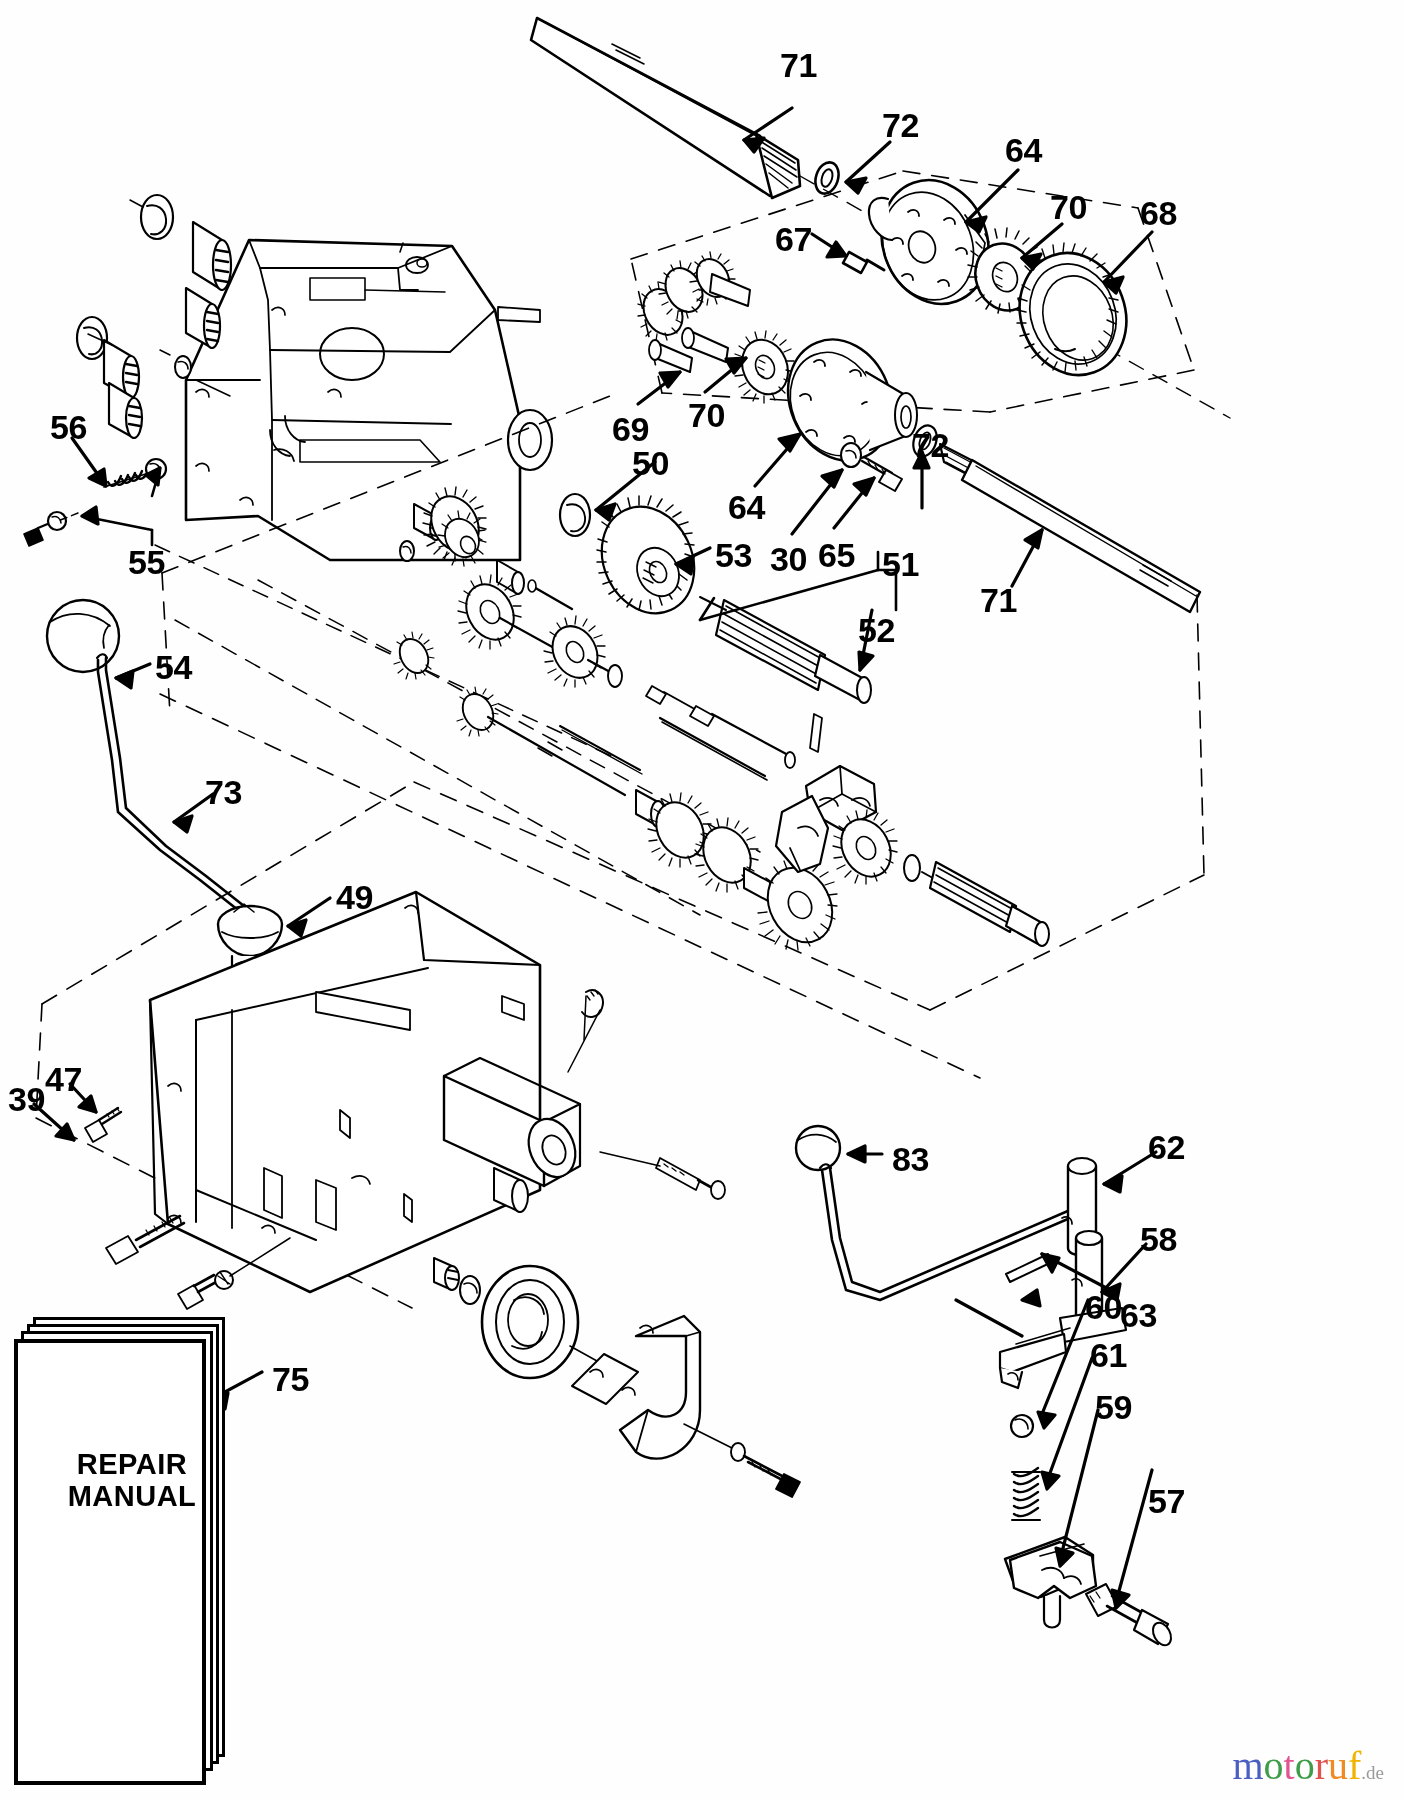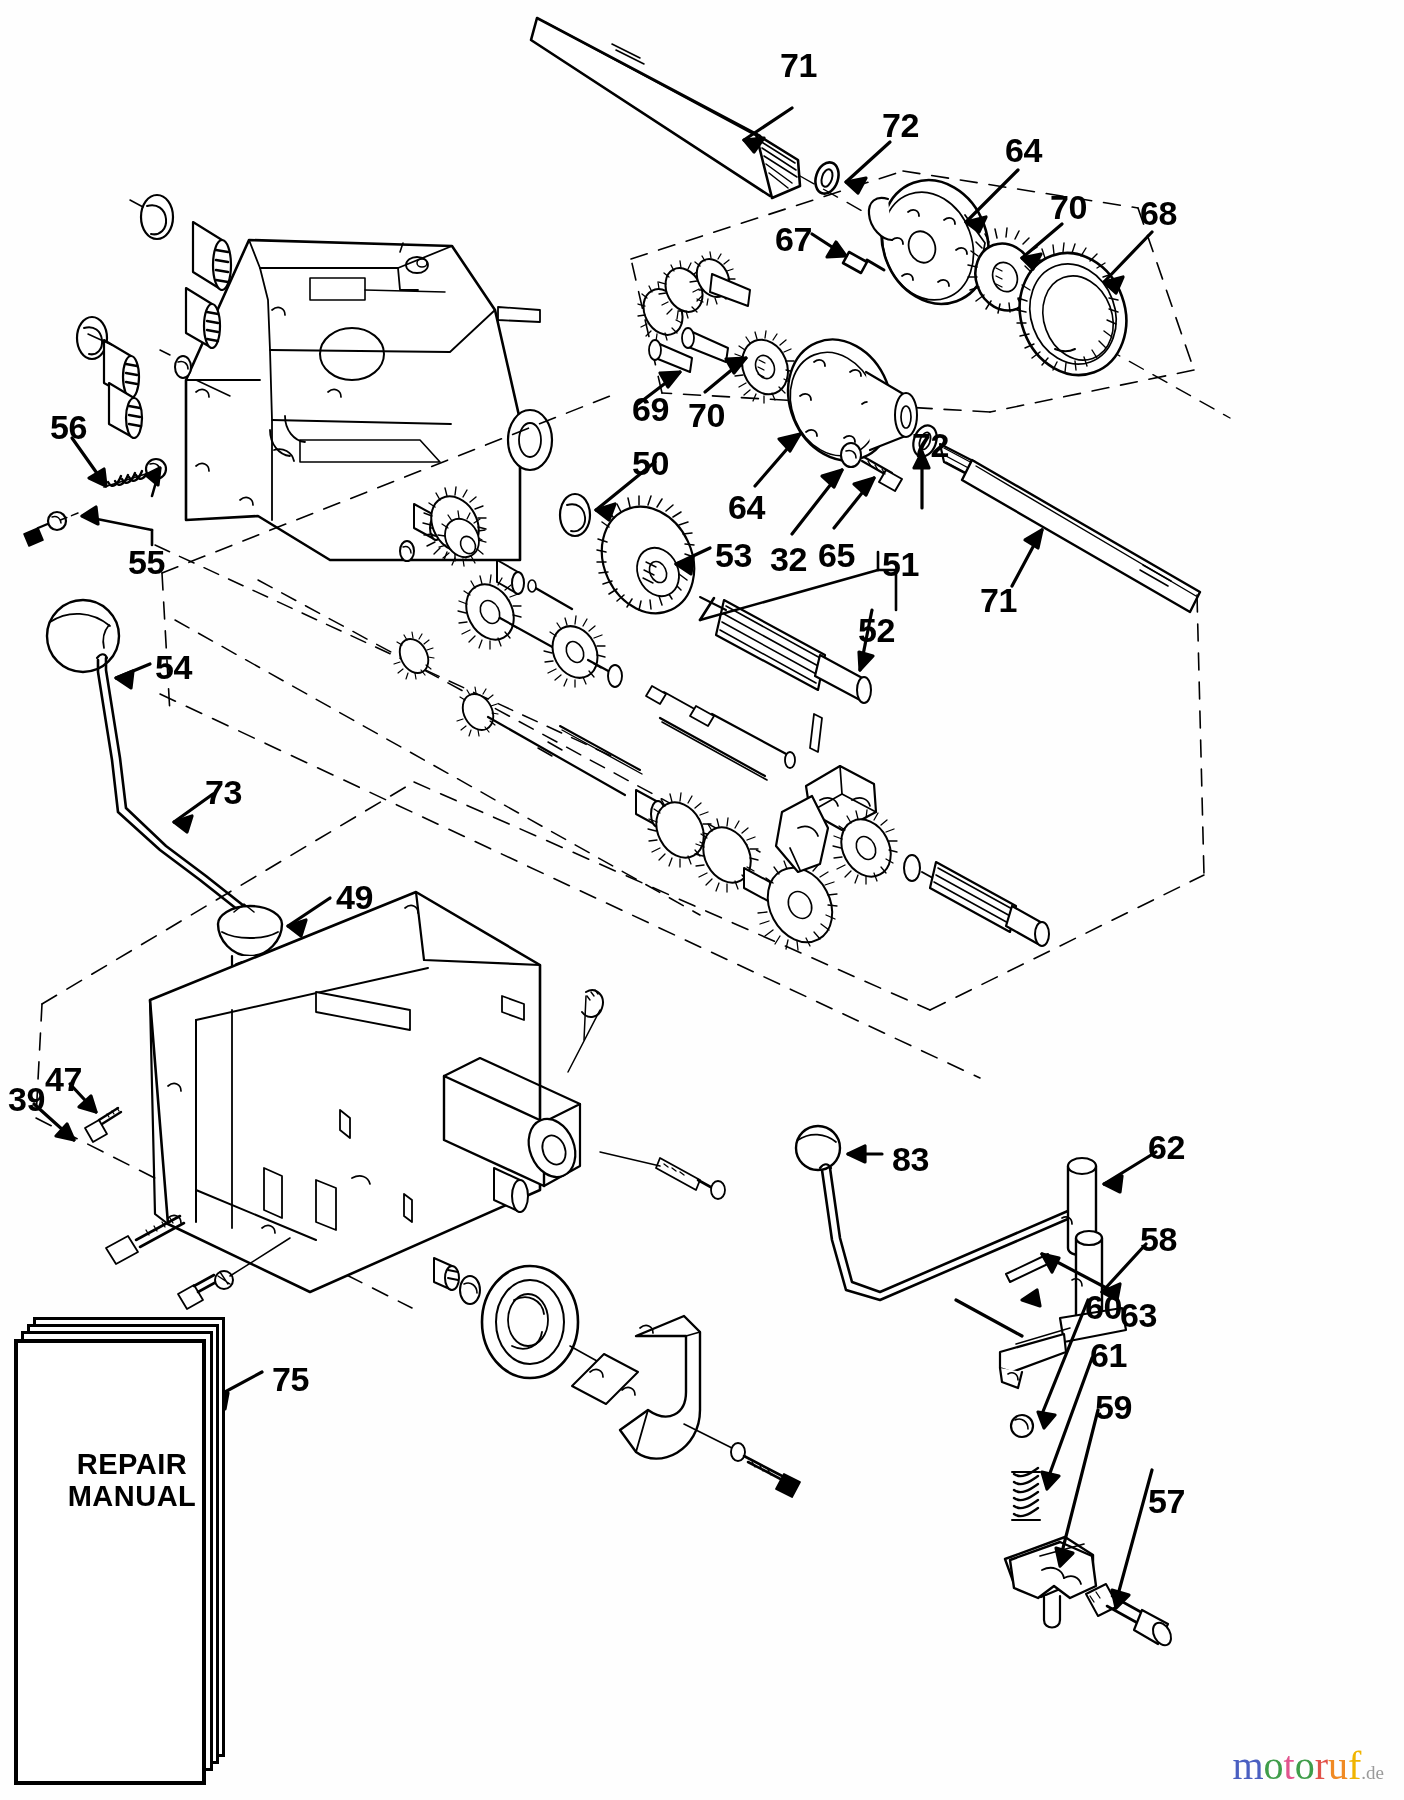--- a/index.html
+++ b/index.html
@@ -821,25 +821,25 @@
   </div>
 
   <div id="callout-layer">
       <div class="callout" style="left: 780px; top: 48px;">71</div>
       <div class="callout" style="left: 882px; top: 108px;">72</div>
       <div class="callout" style="left: 1005px; top: 133px;">64</div>
       <div class="callout" style="left: 1050px; top: 190px;">70</div>
       <div class="callout" style="left: 1140px; top: 196px;">68</div>
       <div class="callout" style="left: 775px; top: 222px;">67</div>
       <div class="callout" style="left: 50px; top: 410px;">56</div>
-      <div class="callout" style="left: 612px; top: 392px; margin-left: 20px;">69</div>
+      <div class="callout" style="left: 612px; top: 412px;">69</div>
       <div class="callout" style="left: 688px; top: 398px;">70</div>
       <div class="callout" style="left: 632px; top: 446px;">50</div>
       <div class="callout" style="left: 728px; top: 490px;">64</div>
-      <div class="callout" style="left: 770px; top: 542px;">32</div>
+      <div class="callout" style="left: 770px; top: 542px;">30</div>
       <div class="callout" style="left: 818px; top: 538px;">65</div>
       <div class="callout" style="left: 862px; top: 547px; margin-left: 20px;">51</div>
       <div class="callout" style="left: 912px; top: 428px;">72</div>
       <div class="callout" style="left: 128px; top: 545px;">55</div>
       <div class="callout" style="left: 715px; top: 538px;">53</div>
       <div class="callout" style="left: 858px; top: 613px;">52</div>
       <div class="callout" style="left: 980px; top: 583px;">71</div>
       <div class="callout" style="left: 155px; top: 650px; text-align: right;">54</div>
       <div class="callout" style="left: 205px; top: 775px;">73</div>
       <div class="callout" style="left: 336px; top: 880px;">49</div>

